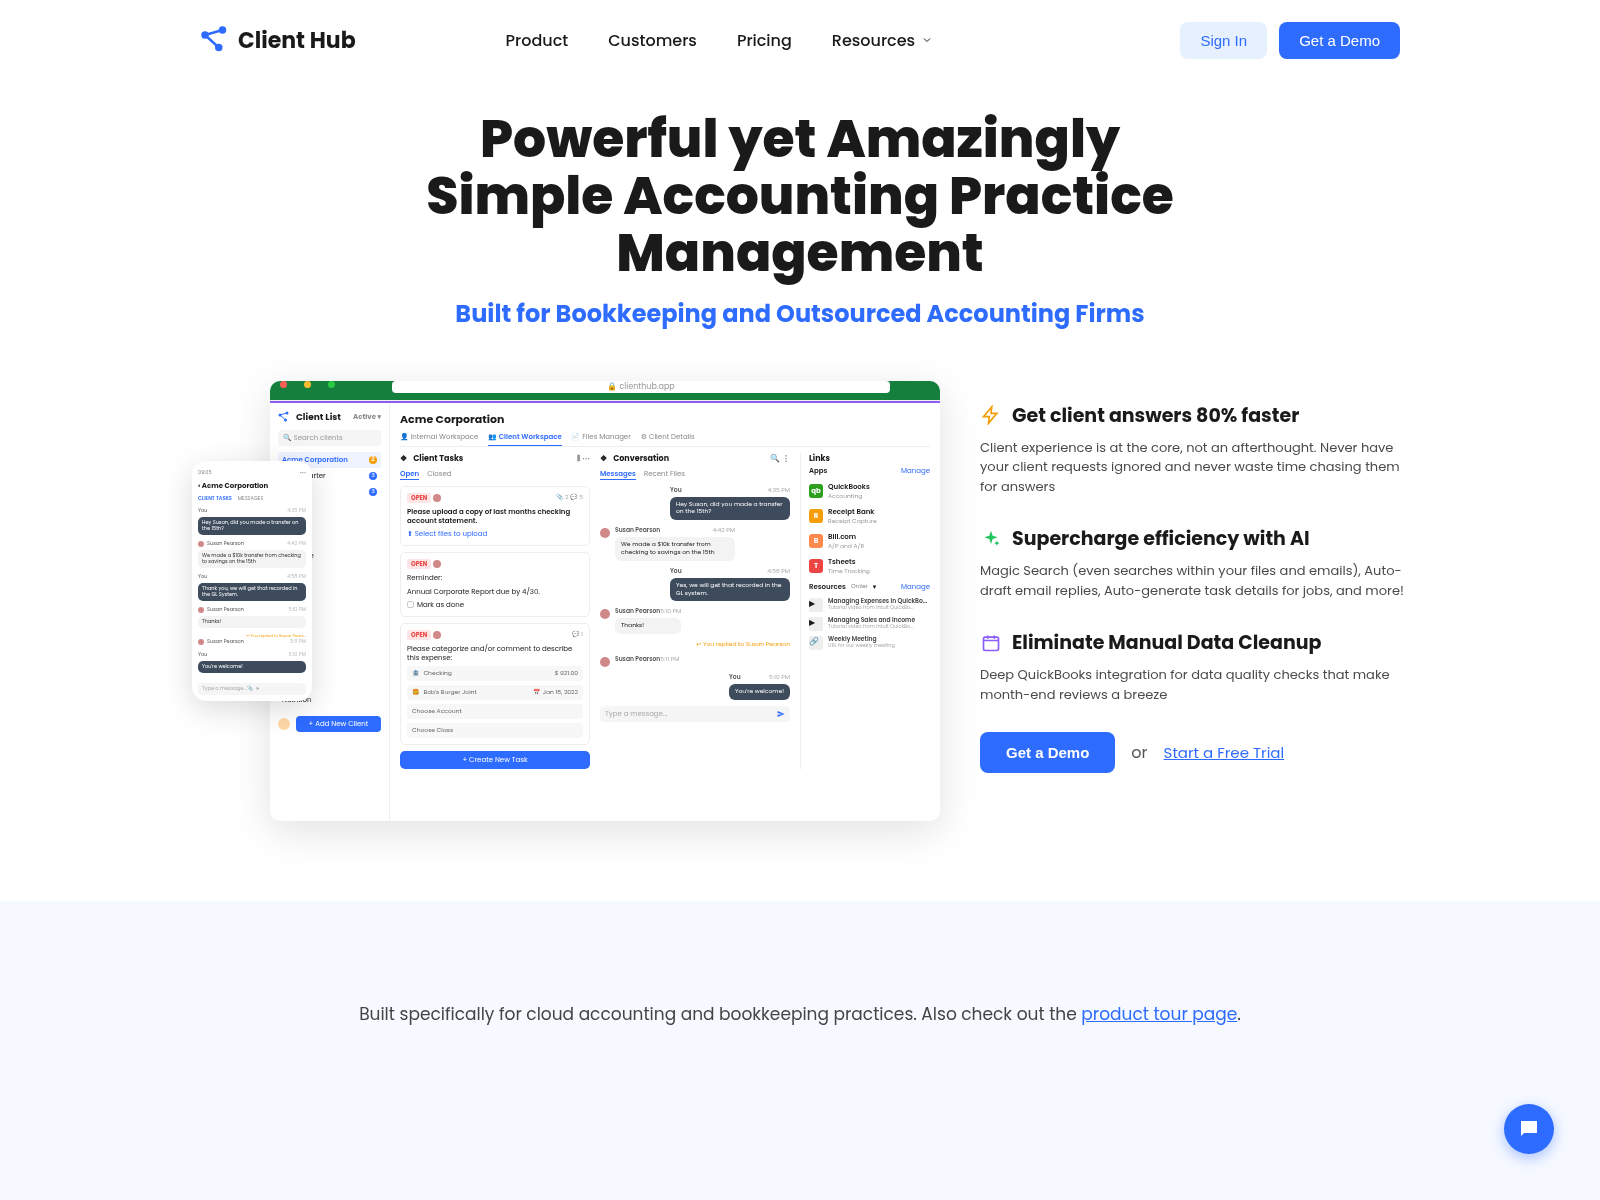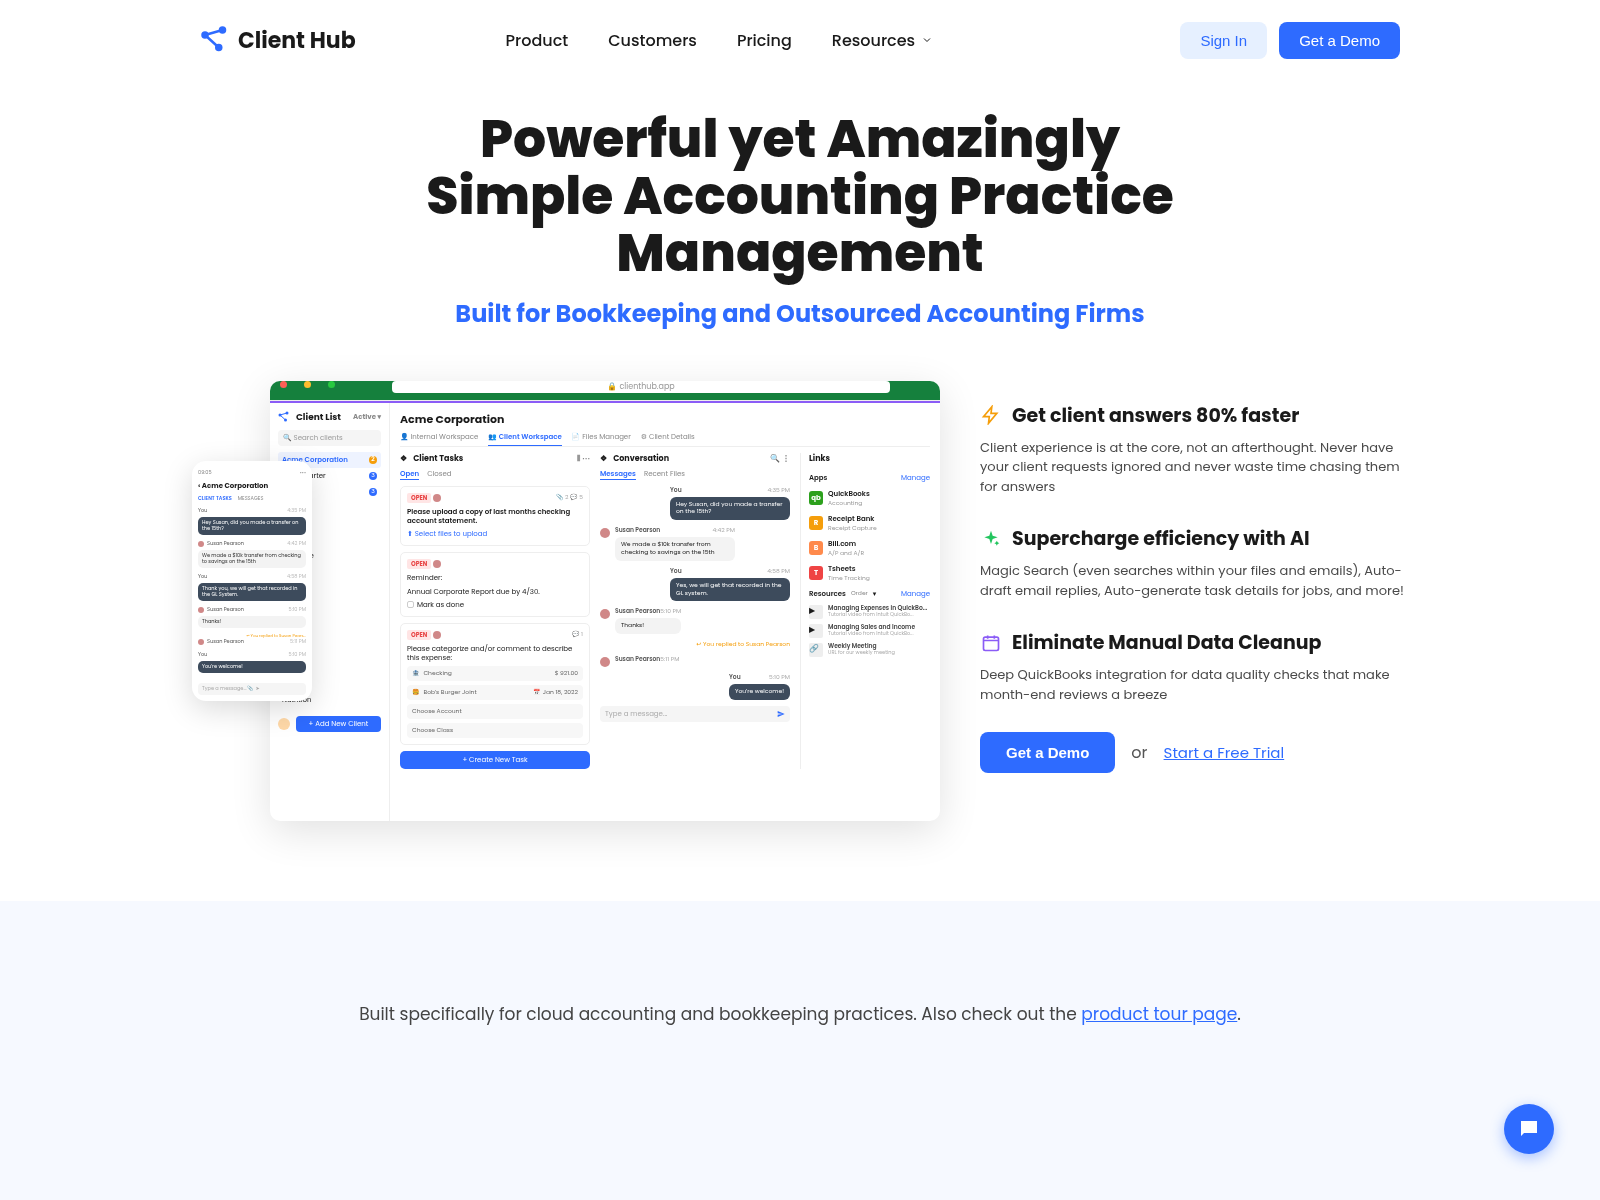--- a/index.html
+++ b/index.html
@@ -62,21 +62,21 @@
 .conv .time { color:#aaa; font-size:6px; margin-left:auto; }
 .conv .row { display:flex; align-items:center; margin-bottom:2px; }
 .msg.me { flex-direction:row-reverse; }
 .reply { color:#f59e0b; font-size:6px; text-align:right; margin:2px 0 6px; }
 .typebox { background:#f5f5f5; border-radius:4px; padding:3px 5px; font-size:7px; color:#aaa; display:flex; align-items:center; }
 .typebox svg{width:8px;height:8px;margin-left:auto;color:#2e6bff}
 .links-col { width:130px; padding-left:8px; border-left:1px solid #eee; }
 .links-col .row { display:flex; align-items:center; gap:5px; font-size:7px; margin-bottom:6px; }
 .appicon { width:14px; height:14px; border-radius:3px; display:flex; align-items:center; justify-content:center; font-size:7px; font-weight:700; color:#fff; }
 .appicon.qb{background:#2ca01c}.appicon.rb{background:#f59e0b}.appicon.bc{background:#ff8a4c}.appicon.ts{background:#ef4444}
-.lk-title { font-weight:700; font-size:8px; margin-bottom:8px; }
+.lk-title { font-weight:700; font-size:8px; margin-bottom:1px; }
 .mng { color:#2e6bff; font-size:7px; margin-left:auto; }
 .res-row { display:flex; gap:5px; margin-bottom:5px; }
 .res-thumb{width:14px;height:14px;background:#eee;border-radius:2px;flex:none}
 .res-txt { font-size:6px; line-height:1.2; color:#444; }
 .res-sub { color:#aaa; font-size:5px; }
 
 .phone { position:absolute; top:80px; left:12px; width:120px; height:240px; background:#fff; border-radius:14px; box-shadow:0 8px 30px rgba(0,0,0,.15); padding:8px 6px; font-size:6px; }
 .ph-top { display:flex; justify-content:space-between; color:#888; font-size:5px; margin-bottom:4px; }
 .ph-title { font-weight:700; font-size:7px; }
 .ph-tabs { display:flex; gap:6px; font-size:5px; color:#888; margin:4px 0; }

